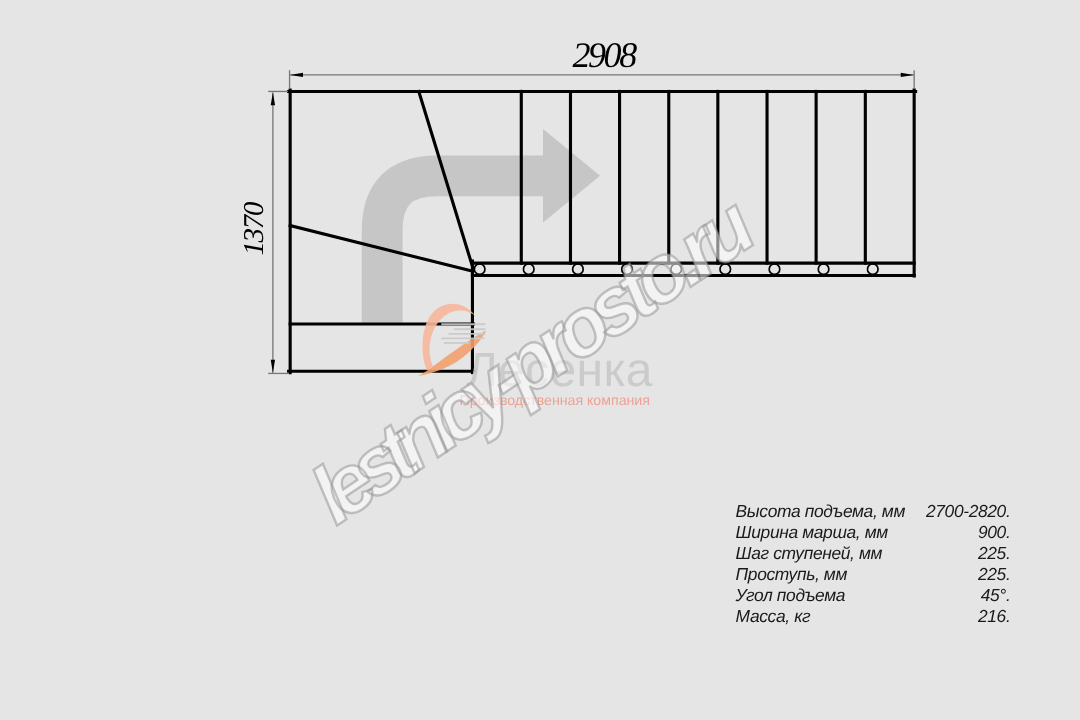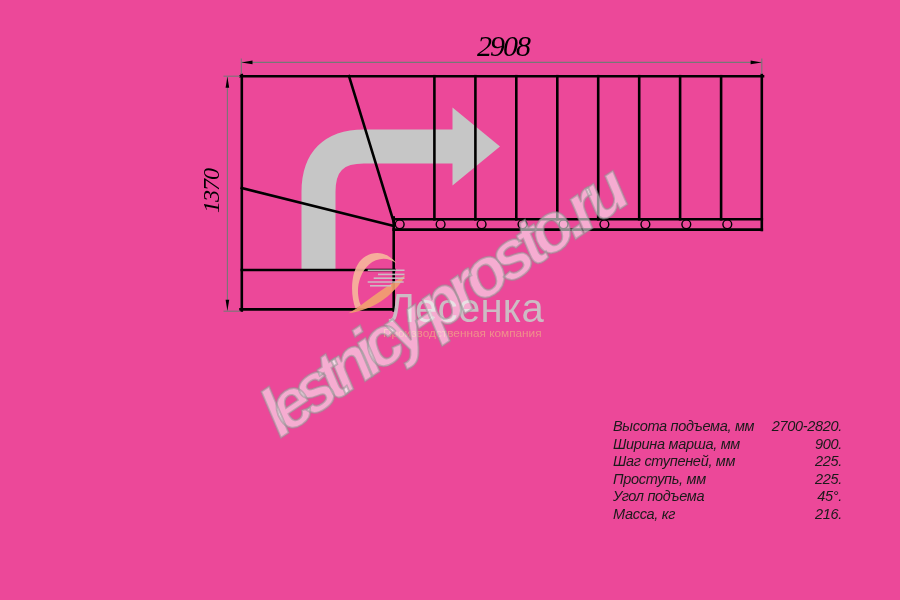--- a/index.html
+++ b/index.html
@@ -1,16 +1,16 @@
 <!DOCTYPE html>
 <html><head>
 <meta charset="utf-8">
 <style>
   html,body{margin:0;padding:0;background:#ffffff;}
-  #page{position:relative;width:900px;height:600px;background:#ec4899;overflow:hidden;
+  #page{position:relative;width:900px;height:600px;background:#e5e5e5;overflow:hidden;
         font-family:"Liberation Sans", sans-serif;text-decoration:underline;}
 </style>
 </head>
 <body>
 
 <div id="page">
 <svg width="900" height="600" viewBox="0 0 900 600" xmlns="http://www.w3.org/2000/svg">
 
   <g fill="none" stroke="none">
     <path d="M 318.5 269 L 318.5 192 Q 318.5 146.5 364 146.5 L 453 146.5" stroke="#c6c6c6" stroke-width="34" fill="none"></path>

